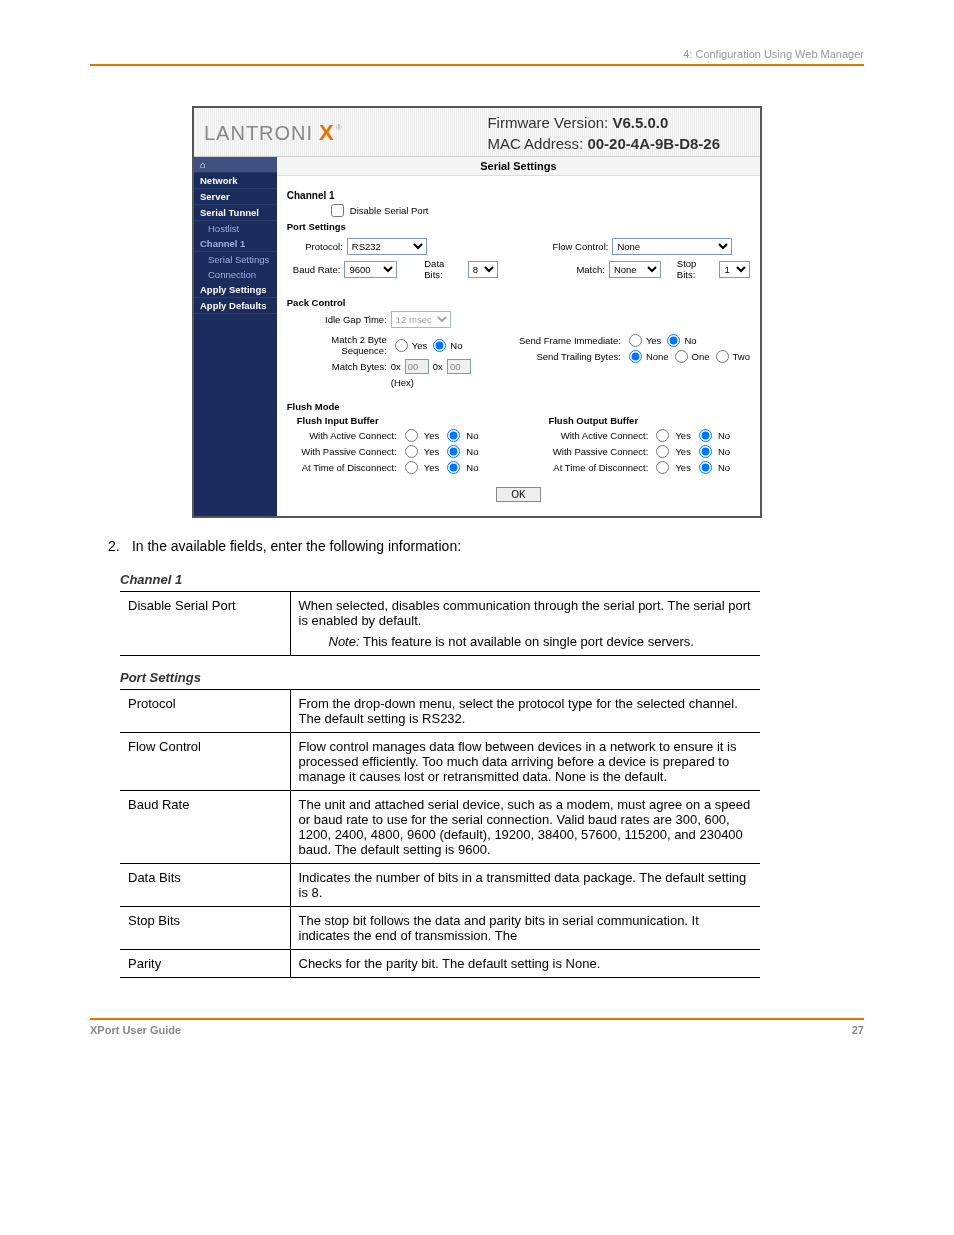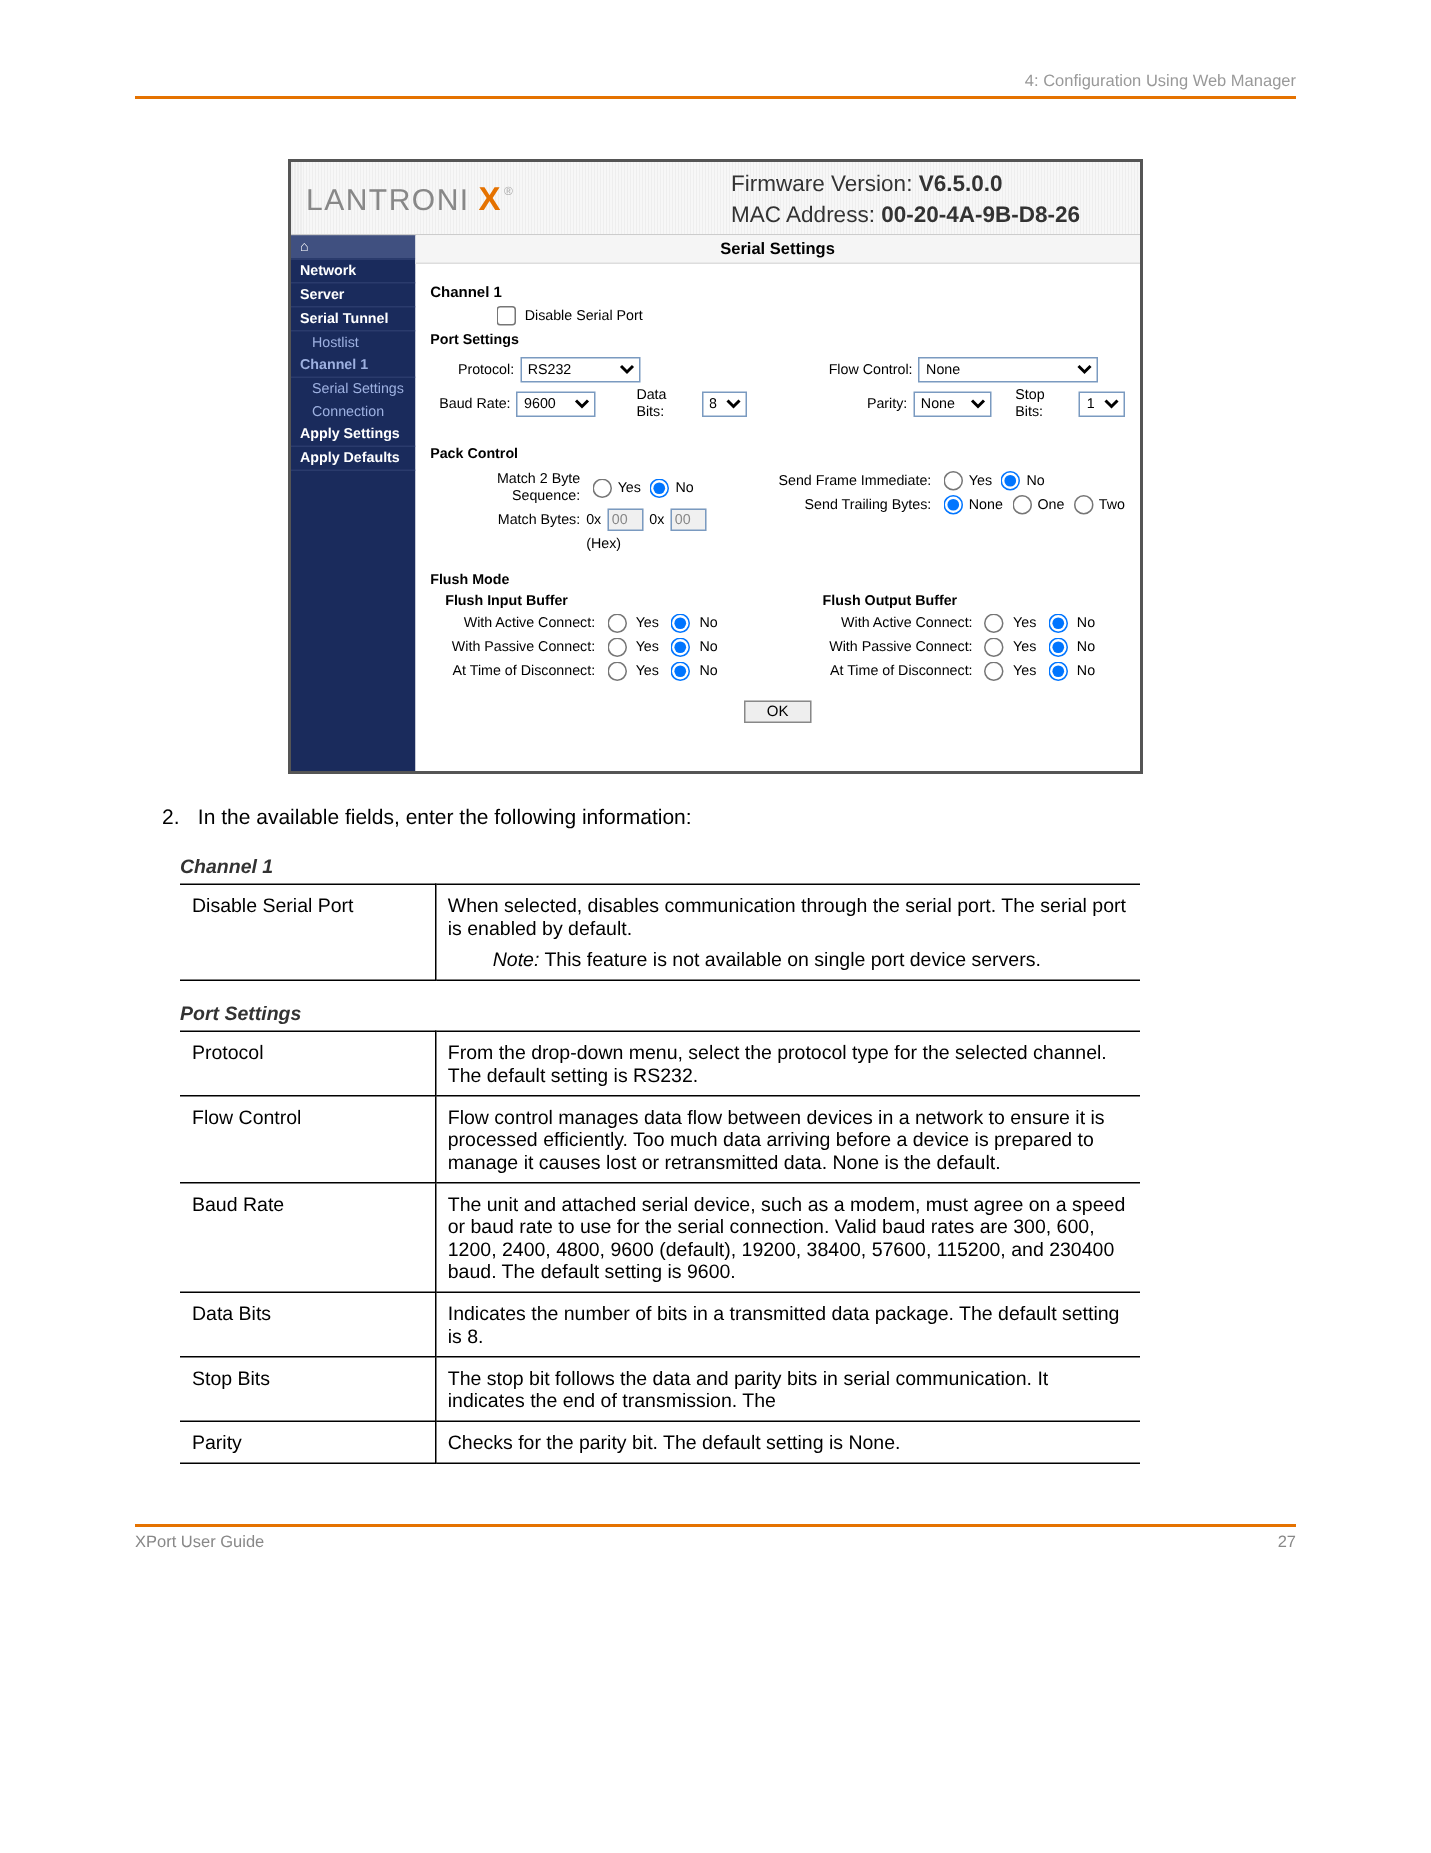--- a/index.html
+++ b/index.html
@@ -208,20 +208,21 @@
   .footer-rule {
     border: none;
     border-top: 2px solid #e57200;
     margin: 40px 0 4px 0;
   }
   .footer {
     display: flex;
     justify-content: space-between;
     font-size: 11px;
     color: #888;
+    font-weight: bold;
   }
 </style>
 </head>
 <body>
 
 <div class="page">
   <div class="top-header">4: Configuration Using Web Manager</div>
   <hr class="top-rule">
 
   <div class="screenshot-box">
@@ -273,30 +274,34 @@
                 <span>Data Bits:</span>
                 <select class="tiny sel-sm"><option>8</option></select>
               </div>
             </div>
             <div class="col">
               <div class="row">
                 <span class="lbl-right" style="width:70px">Flow Control:</span>
                 <select class="tiny" style="width:120px"><option>None</option></select>
               </div>
               <div class="row">
-                <span class="lbl-right" style="width:70px">Parity:</span>
+                <span class="lbl-right" style="width:70px">Match:</span>
                 <select class="tiny sel-mid"><option>None</option></select>
                 <span style="width:8px"></span>
                 <span>Stop Bits:</span>
                 <select class="tiny sel-sm"><option>1</option></select>
               </div>
             </div>
           </div>
 
           <div class="sub-head" style="margin-top:14px">Pack Control</div>
+          <div class="row">
+            <span class="lbl-right" style="width:100px">Idle Gap Time:</span>
+            <select class="tiny sel-med" disabled=""><option>12 msec</option></select>
+          </div>
           <div class="two-col">
             <div class="col">
               <div class="row">
                 <span class="lbl-right" style="width:100px">Match 2 Byte Sequence:</span>
                 <span class="yn">
                     <input type="radio" name="m2" style="">
                     <span>Yes</span>
                 <input type="radio" name="m2" checked="" style="">
                     <span>No</span>
                   </span>

